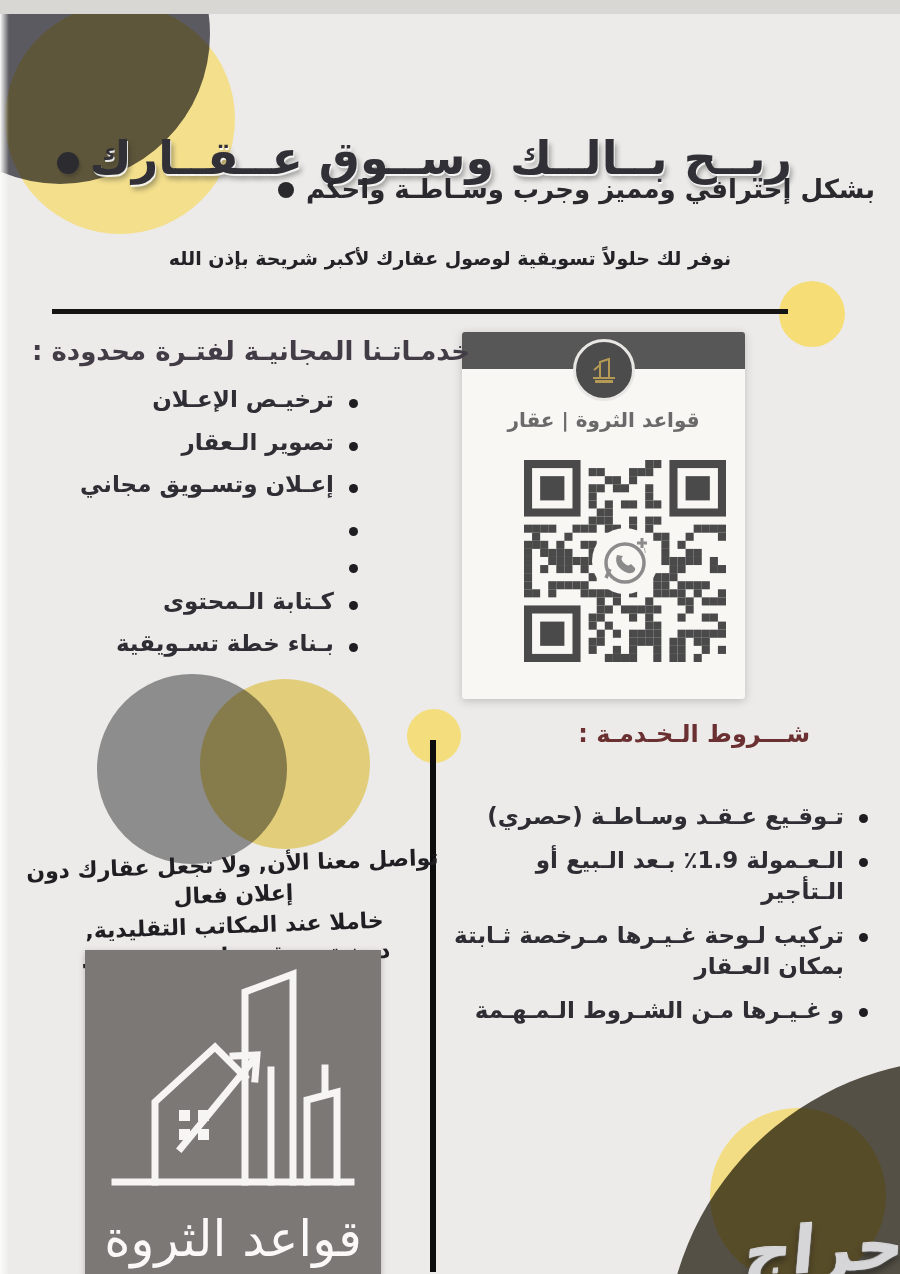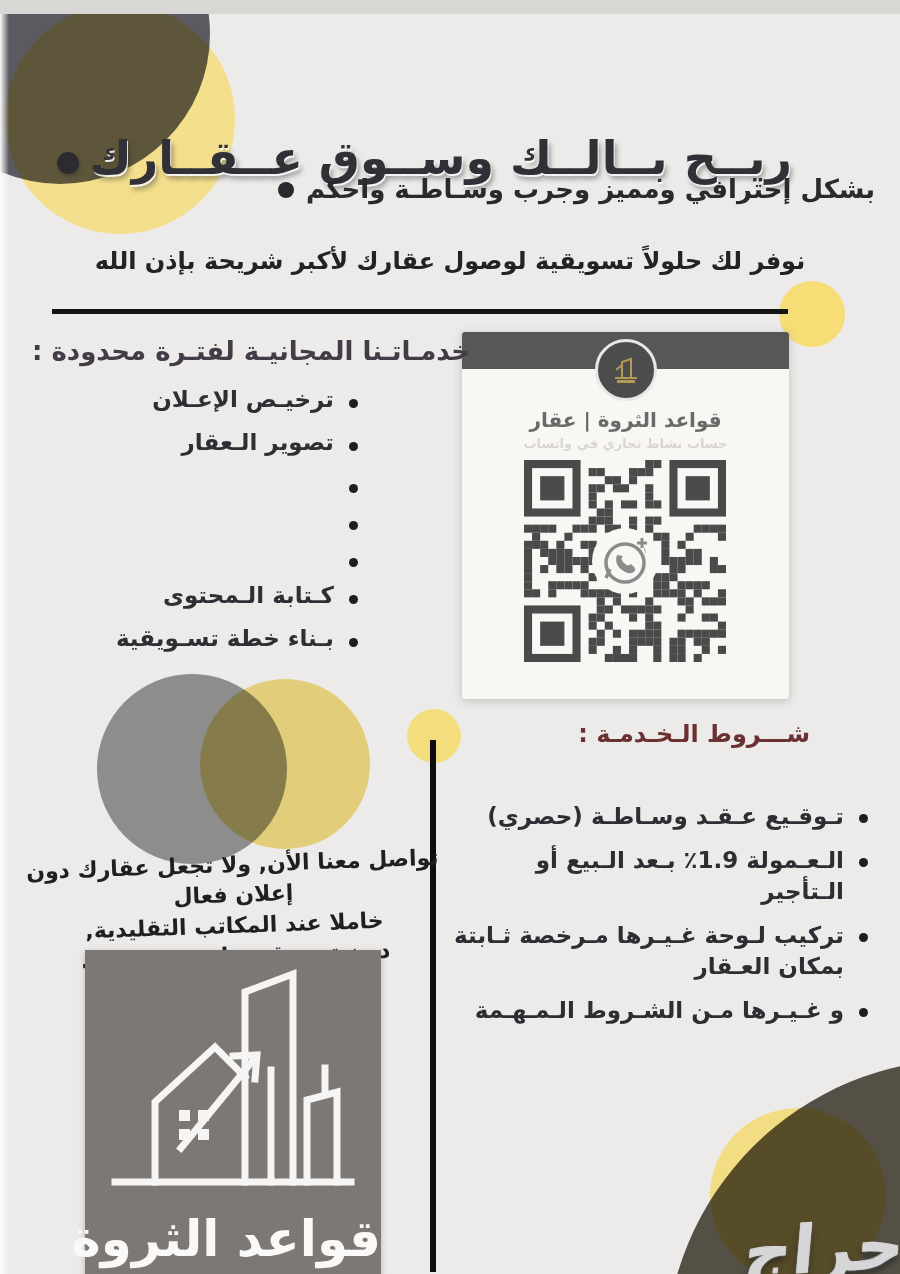--- a/index.html
+++ b/index.html
@@ -31,33 +31,33 @@
   .title{position:absolute;right:108px;top:86px;z-index:8;
     font-size:46px;font-weight:800;color:#313036;white-space:nowrap;
     text-shadow:1px 2px 0 rgba(255,255,255,.85),3px 5px 5px rgba(40,40,40,.38);}
   .big-dot{display:inline-block;width:22px;height:22px;border-radius:50%;
     background:#2c2b30;margin-right:10px;vertical-align:baseline;box-shadow:2px 3px 3px rgba(40,40,40,.3);}
   .subtitle{position:absolute;right:25px;top:160px;z-index:8;
     font-size:26px;font-weight:800;color:#2a292e;white-space:nowrap;}
   .sub-dot{display:inline-block;width:16px;height:16px;border-radius:50%;
     background:#2a292e;margin-right:12px;}
   .tagline{position:absolute;left:0;top:233px;width:100%;text-align:center;z-index:8;
-    font-size:24px;font-weight:800;color:#232227;}
+    font-size:19px;font-weight:800;color:#232227;}
 
   
   .svc-heading{position:absolute;right:430px;top:322px;z-index:8;white-space:nowrap;
     font-size:26px;font-weight:800;color:#413c46;}
   .svc-list{position:absolute;right:542px;top:372px;width:330px;z-index:8;}
   .li{display:flex;align-items:flex-start;margin-bottom:15px;}
   .li .dot{flex:0 0 auto;width:9px;height:9px;border-radius:50%;background:#1e1e22;
     margin-left:15px;margin-top:13px;}
   .li .txt{font-size:23px;font-weight:700;color:#2f2e34;line-height:1.2;}
 
   
-  .card{position:absolute;left:462px;top:318px;width:327px;height:367px;z-index:7;
+  .card{position:absolute;left:462px;top:318px;width:283px;height:367px;z-index:7;
     background:#f8f7f4;border-radius:3px;box-shadow:0 2px 8px rgba(60,60,60,.25);}
   .card-bar{position:absolute;left:0;top:0;width:100%;height:37px;background:#575757;border-radius:3px 3px 0 0;}
   .card-avatar{position:absolute;left:50%;top:7px;transform:translateX(-50%);
     width:56px;height:56px;border-radius:50%;background:#4c4c4c;border:3px solid #e9e7e4;
     display:flex;align-items:center;justify-content:center;}
   .card-name{position:absolute;left:0;top:76px;width:100%;text-align:center;
     font-size:20px;font-weight:800;color:#6a6a6a;}
   .card-caption{position:absolute;left:0;top:104px;width:100%;text-align:center;
     font-size:13px;font-weight:700;color:#d9d6d0;}
   .qr-wrap{position:absolute;left:62px;top:128px;width:202px;height:202px;}
@@ -75,21 +75,21 @@
 
   
   .cta{position:absolute;left:14px;top:836px;width:440px;z-index:8;text-align:center;
     transform:rotate(-2deg);color:#1f1e22;}
   .cta div{font-size:22px;font-weight:800;line-height:1.38;}
 
   
   .logo-box{position:absolute;left:85px;top:936px;width:296px;height:326px;z-index:8;
     background:#7b7876;box-shadow:0 2px 6px rgba(60,60,60,.3);}
   .logo-word{position:absolute;left:0;bottom:8px;width:100%;text-align:center;
-    font-size:50px;font-weight:700;color:#faf9f7;letter-spacing:-1px;white-space:nowrap;}
+    font-size:50px;font-weight:400;color:#faf9f7;letter-spacing:-1px;white-space:nowrap;}
 
   
   .watermark{position:absolute;right:-4px;bottom:0px;z-index:20;
     font-size:66px;font-weight:800;color:#d6d6d9;
     transform:skewX(-8deg) rotate(-3deg);
     text-shadow:0 0 2px #8f8f96,0 5px 7px rgba(20,20,20,.55),0 -1px 0 #ffffff;}
 </style>
 </head>
 <body>
 
@@ -118,20 +118,21 @@
         <span class="txt">ترخيـص الإعـلان</span>
       </div>
 
       <div class="li">
         <span class="dot"></span>
         <span class="txt">تصوير الـعقار</span>
       </div>
 
       <div class="li">
         <span class="dot"></span>
+        <span class="txt">إعـلان وتسـويق مجاني</span>
       </div>
 
       <div class="li">
         <span class="dot"></span>
       </div>
 
       <div class="li">
         <span class="dot"></span>
       </div>
 
@@ -152,21 +153,20 @@
       <svg width="34" height="34" viewBox="-17 -17 34 34">
         <g stroke="#b59a55" stroke-width="2" fill="none">
           <path d="M -4 7 V -8 L 5 -11 V 7"></path>
           <path d="M -10 0 L -4 -5"></path>
           <path d="M -11 8 H 11"></path>
         </g>
         <rect x="-9" y="10" width="18" height="3" fill="#b59a55"></rect>
       </svg>
     </div>
     <div class="card-name">قواعد الثروة | عقار</div>
-    <div class="card-caption">حساب نشاط تجاري في واتساب</div>
     <div class="qr-wrap">
       <svg id="qr-svg" width="202" height="202" viewBox="0 0 200 200">
           <rect x="120" y="0" width="8" height="8" fill="#4a4a4a"></rect>
           <rect x="128" y="0" width="8" height="8" fill="#4a4a4a"></rect>
           <rect x="64" y="8" width="8" height="8" fill="#4a4a4a"></rect>
           <rect x="72" y="8" width="8" height="8" fill="#4a4a4a"></rect>
           <rect x="104" y="8" width="8" height="8" fill="#4a4a4a"></rect>
           <rect x="112" y="8" width="8" height="8" fill="#4a4a4a"></rect>
           <rect x="120" y="8" width="8" height="8" fill="#4a4a4a"></rect>
           <rect x="80" y="16" width="8" height="8" fill="#4a4a4a"></rect>

